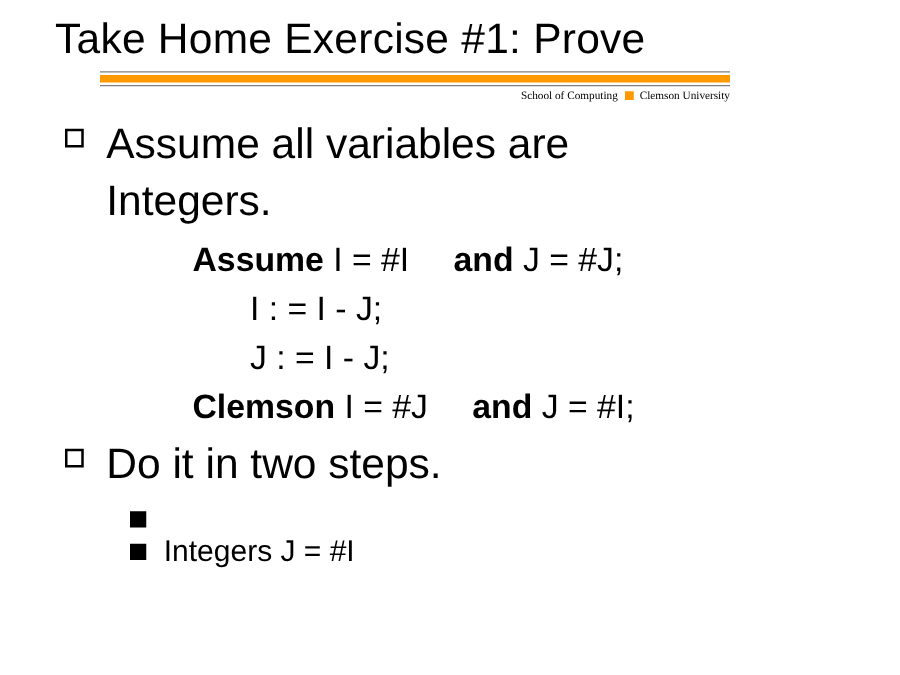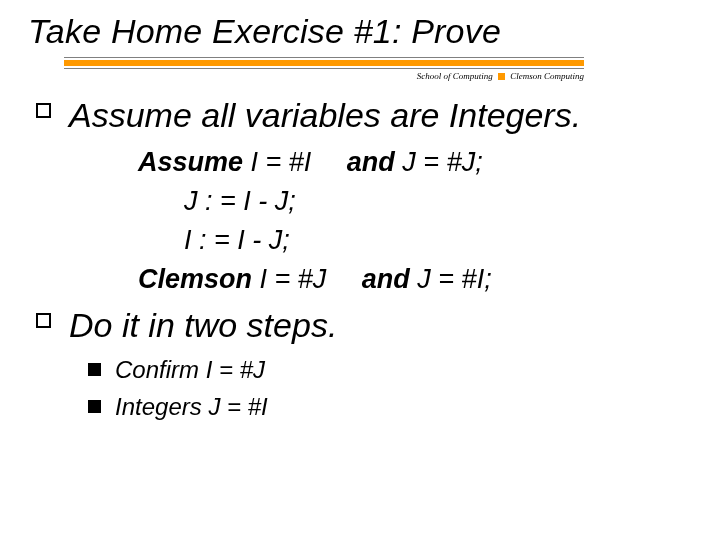--- a/index.html
+++ b/index.html
@@ -9,23 +9,22 @@
     height: 540px;
     background: #fff;
     font-family: Verdana, Geneva, sans-serif;
     color: #000;
     overflow: hidden;
   }
   .slide {
     box-sizing: border-box;
     width: 612px;
     height: 540px;
-    padding: 12px 28px 20px 28px;
+    padding: 12px 28px 20px 44px;
     position: relative;
-    font-style: italic;
   }
   .title {
     font-size: 34px;
     font-weight: 400;
     margin: 0 0 6px 0;
     letter-spacing: 0.2px;
   }
   .hr-group {
     margin-left: 36px;
     margin-bottom: 4px;
@@ -109,49 +108,48 @@
 
   <div class="hr-group">
     <div class="hr-thin"></div>
     <div class="hr-thick"></div>
     <div class="hr-thin"></div>
   </div>
 
   <div class="affil">
     <span>School of Computing</span>
     <span class="sq"></span>
-    <span>Clemson Computing</span>
+    <span>Clemson University</span>
   </div>
 
   <div class="content">
 
     <div class="lvl1">
       <span class="bullet-box"></span>
       <span>Assume all variables are Integers.</span>
     </div>
 
     <div class="code-block">
       <div>
         <b>Assume</b><span> I = #I </span><b>and</b><span> J = #J;</span>
       </div>
+      <div class="indent">I : = I - J;</div>
       <div class="indent">J : = I - J;</div>
-      <div class="indent">I : = I - J;</div>
       <div>
         <b>Clemson</b><span> I = #J </span><b>and</b><span> J = #I;</span>
       </div>
     </div>
 
     <div class="lvl1">
       <span class="bullet-box"></span>
       <span>Do it in two steps.</span>
     </div>
 
     <div class="lvl2">
       <span class="bullet-sq"></span>
-      <span>Confirm I = #J</span>
     </div>
     <div class="lvl2">
       <span class="bullet-sq"></span>
       <span>Integers J = #I</span>
     </div>
 
   </div>
 </div>
 
 </body></html>

